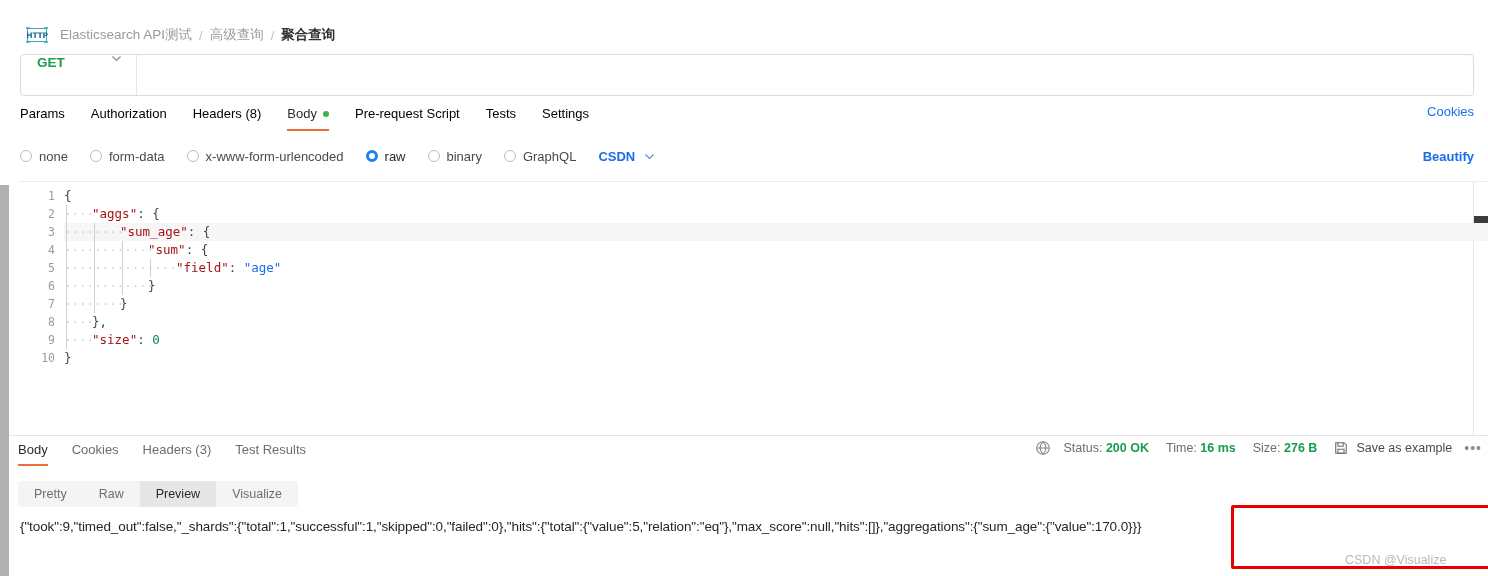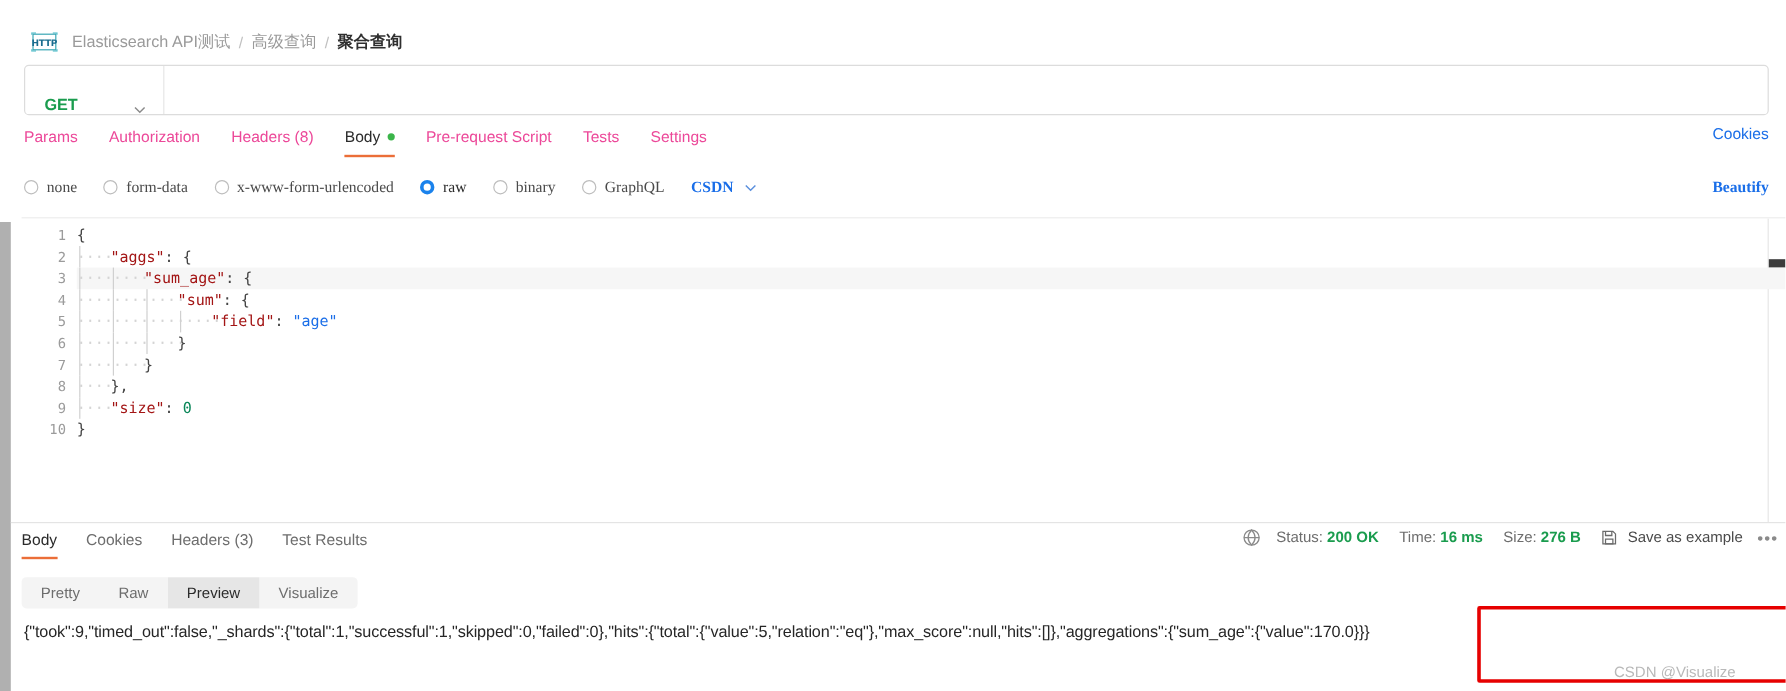--- a/index.html
+++ b/index.html
@@ -78,21 +78,21 @@
   
   #url-row {
     position: absolute; left: 20px; top: 54px; right: 14px; height: 42px;
     display: flex; align-items: stretch;
   }
   #method-url {
     flex: 1 1 auto; display: flex; align-items: stretch;
     border: 1px solid #dcdcdc; border-radius: 4px; background: #fff;
   }
   #method-select {
-    width: 116px; display: flex; align-items: flex-end;
+    width: 116px; display: flex; align-items: flex-start;
     justify-content: space-between; padding: 0 14px 0 16px; cursor: pointer;
     border-right: 1px solid #e6e6e6;
   }
   #method-select .m-label { font-size: 13.5px; color: #1a9c4e; font-weight: 600; }
   #url-input {
     flex: 1 1 auto; border: 0; outline: none; background: transparent;
     font-family: "Liberation Sans", sans-serif;
     font-size: 13.5px; color: #3a3a3a; padding: 0 16px;
   }
   #send-group {
@@ -108,39 +108,39 @@
     width: 34px; display: flex; align-items: center; justify-content: center;
     border-left: 1px solid #4b9bf0; cursor: pointer;
   }
 
   
   #req-tabs {
     position: absolute; left: 20px; top: 104px; right: 0; height: 32px;
     display: flex; align-items: flex-start;
   }
   .rtab {
-    position: relative; font-size: 13px; color: #ec4899;
+    position: relative; font-size: 13px; color: #000000;
     padding: 2px 0 10px 0; margin-right: 26px; cursor: pointer;
     display: flex; align-items: center; gap: 6px; white-space: nowrap;
   }
   .rtab.active { color: #2b2b2b; }
   .rtab.active::after {
     content: ""; position: absolute; left: 0; right: 0; bottom: 0;
     height: 2px; background: #eb6e38;
   }
   .greendot { width: 6px; height: 6px; border-radius: 50%; background: #3bb54a; }
   #cookies-link {
     margin-left: auto; margin-right: 14px; font-size: 13px;
     color: #1a6ee8; cursor: pointer;
   }
 
   
   #body-type-row {
     position: absolute; left: 20px; top: 143px; right: 0; height: 26px;
-    display: flex; align-items: center; font-family: Liberation Serif, serif;
+    display: flex; align-items: center;
   }
   .radio-opt {
     display: flex; align-items: center; gap: 7px; margin-right: 22px;
     cursor: pointer; font-size: 13px; color: #4a4a4a; white-space: nowrap;
   }
   .radio-dot {
     width: 12px; height: 12px; border-radius: 50%;
     border: 1.5px solid #bdbdbd; background: #fff; flex: 0 0 auto;
   }
   .radio-opt.selected .radio-dot {

